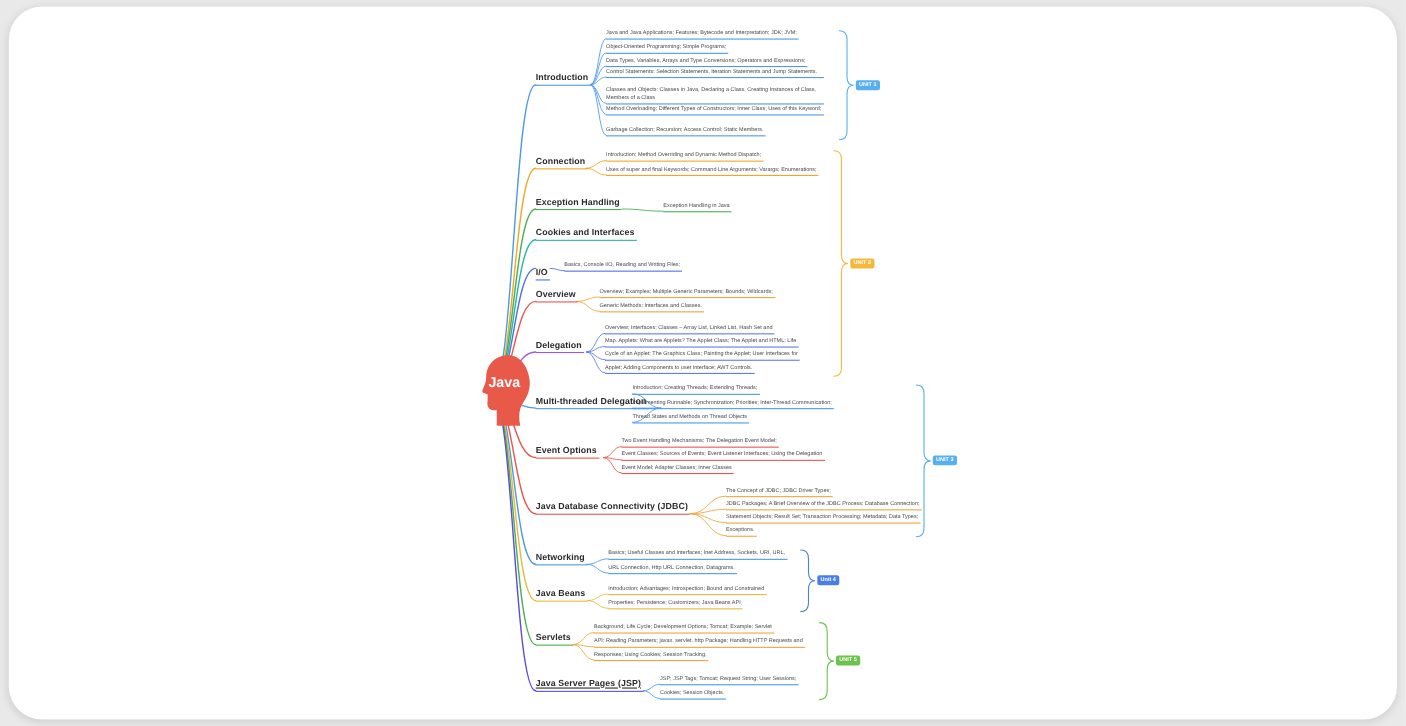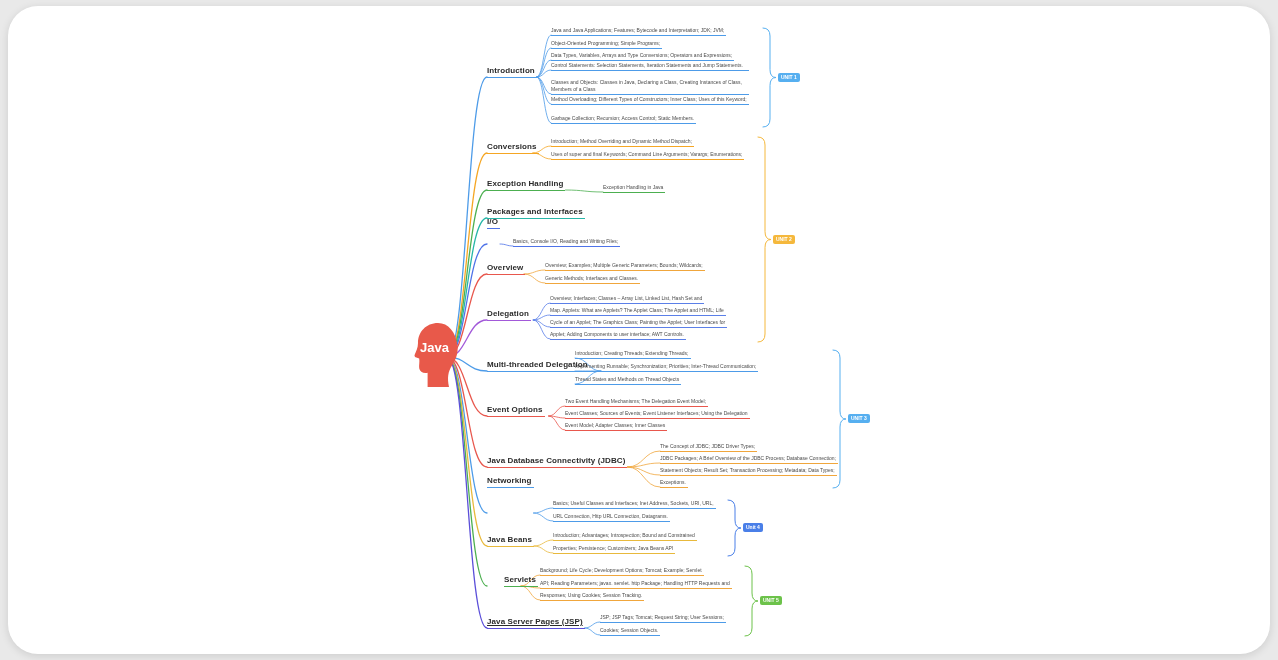--- a/index.html
+++ b/index.html
@@ -37,21 +37,21 @@
     padding:0 2px 1px 0;
     border-bottom:1px solid #888;
   }
   .unit-badge{
     position:absolute;
     font-size:5px;font-weight:700;color:#ffffff;
     padding:2px 3px;border-radius:2px;
     white-space:nowrap;line-height:1;
   }
   .center-node{
-    position:absolute;left:414px;top:322px;width:46px;height:66px;text-decoration:underline;
+    position:absolute;left:438px;top:322px;width:46px;height:66px;text-decoration:underline;
   }
   .center-node svg{position:absolute;left:0;top:0;}
   .center-label{
     position:absolute;left:6px;top:18px;
     font-size:13px;font-weight:700;color:#ffffff;
   }
 </style>
 </head>
 <body style="background: rgb(233, 233, 233);">
 
@@ -116,27 +116,27 @@
     </svg>
   <div id="nodes">
       <div class="topic" style="left: 487px; top: 66px; border-bottom-color: rgb(77, 155, 232);">Introduction</div>
       <div class="child" style="left: 551px; top: 27px; white-space: nowrap; border-bottom-color: rgb(77, 155, 232);">Java and Java Applications; Features; Bytecode and Interpretation; JDK; JVM;</div>
       <div class="child" style="left: 551px; top: 40px; white-space: nowrap; border-bottom-color: rgb(77, 155, 232);">Object-Oriented Programming; Simple Programs;</div>
       <div class="child" style="left: 551px; top: 52px; white-space: nowrap; border-bottom-color: rgb(77, 155, 232);">Data Types, Variables, Arrays and Type Conversions; Operators and Expressions;</div>
       <div class="child" style="left: 551px; top: 62px; width: 196px; border-bottom-color: rgb(77, 155, 232);">Control Statements: Selection Statements, Iteration Statements and Jump Statements.</div>
       <div class="child" style="left: 551px; top: 79px; width: 196px; border-bottom-color: rgb(77, 155, 232);">Classes and Objects: Classes in Java, Declaring a Class, Creating Instances of Class, Members of a Class</div>
       <div class="child" style="left: 551px; top: 96px; width: 196px; border-bottom-color: rgb(77, 155, 232);">Method Overloading; Different Types of Constructors; Inner Class; Uses of this Keyword;</div>
       <div class="child" style="left: 551px; top: 115px; white-space: nowrap; border-bottom-color: rgb(77, 155, 232);">Garbage Collection; Recursion; Access Control; Static Members.</div>
-      <div class="topic" style="left: 487px; top: 142px; border-bottom-color: rgb(245, 166, 35);">Conversions</div>
+      <div class="topic" style="left: 487px; top: 142px; border-bottom-color: rgb(245, 166, 35);">Connection</div>
       <div class="child" style="left: 551px; top: 138px; white-space: nowrap; border-bottom-color: rgb(245, 166, 35);">Introduction; Method Overriding and Dynamic Method Dispatch;</div>
       <div class="child" style="left: 551px; top: 151px; white-space: nowrap; border-bottom-color: rgb(245, 166, 35);">Uses of super and final Keywords; Command Line Arguments; Varargs; Enumerations;</div>
       <div class="topic" style="left: 487px; top: 179px; border-bottom-color: rgb(76, 175, 80);">Exception Handling</div>
       <div class="child" style="left: 603px; top: 184px; white-space: nowrap; border-bottom-color: rgb(76, 175, 80);">Exception Handling in Java</div>
-      <div class="topic" style="left: 487px; top: 207px; border-bottom-color: rgb(38, 182, 168);">Packages and Interfaces</div>
-      <div class="topic" style="left: 487px; top: 217px; border-bottom-color: rgb(78, 114, 232);">I/O</div>
+      <div class="topic" style="left: 487px; top: 207px; border-bottom-color: rgb(38, 182, 168);">Cookies and Interfaces</div>
+      <div class="topic" style="left: 487px; top: 243px; border-bottom-color: rgb(78, 114, 232);">I/O</div>
       <div class="child" style="left: 513px; top: 238px; white-space: nowrap; border-bottom-color: rgb(78, 114, 232);">Basics, Console I/O, Reading and Writing Files;</div>
       <div class="topic" style="left: 487px; top: 263px; border-bottom-color: rgb(232, 87, 77);">Overview</div>
       <div class="child" style="left: 545px; top: 262px; white-space: nowrap; border-bottom-color: rgb(240, 166, 60);">Overview; Examples; Multiple Generic Parameters; Bounds; Wildcards;</div>
       <div class="child" style="left: 545px; top: 275px; white-space: nowrap; border-bottom-color: rgb(240, 166, 60);">Generic Methods; Interfaces and Classes.</div>
       <div class="topic" style="left: 487px; top: 309px; border-bottom-color: rgb(162, 89, 217);">Delegation</div>
       <div class="child" style="left: 550px; top: 295px; white-space: nowrap; border-bottom-color: rgb(91, 127, 232);">Overview; Interfaces; Classes – Array List, Linked List, Hash Set and</div>
       <div class="child" style="left: 550px; top: 307px; white-space: nowrap; border-bottom-color: rgb(91, 127, 232);">Map. Applets: What are Applets? The Applet Class; The Applet and HTML; Life</div>
       <div class="child" style="left: 550px; top: 319px; white-space: nowrap; border-bottom-color: rgb(91, 127, 232);">Cycle of an Applet; The Graphics Class; Painting the Applet; User Interfaces for</div>
       <div class="child" style="left: 550px; top: 331px; white-space: nowrap; border-bottom-color: rgb(91, 127, 232);">Applet; Adding Components to user interface; AWT Controls.</div>
       <div class="topic" style="left: 487px; top: 360px; border-bottom-color: rgb(77, 155, 232);">Multi-threaded Delegation</div>
@@ -145,27 +145,27 @@
       <div class="child" style="left: 575px; top: 376px; white-space: nowrap; border-bottom-color: rgb(77, 155, 232);">Thread States and Methods on Thread Objects</div>
       <div class="topic" style="left: 487px; top: 405px; border-bottom-color: rgb(232, 87, 77);">Event Options</div>
       <div class="child" style="left: 565px; top: 398px; white-space: nowrap; border-bottom-color: rgb(232, 87, 77);">Two Event Handling Mechanisms; The Delegation Event Model;</div>
       <div class="child" style="left: 565px; top: 410px; white-space: nowrap; border-bottom-color: rgb(232, 87, 77);">Event Classes; Sources of Events; Event Listener Interfaces; Using the Delegation</div>
       <div class="child" style="left: 565px; top: 422px; white-space: nowrap; border-bottom-color: rgb(232, 87, 77);">Event Model; Adapter Classes; Inner Classes</div>
       <div class="topic" style="left: 487px; top: 456px; border-bottom-color: rgb(232, 87, 77);">Java Database Connectivity (JDBC)</div>
       <div class="child" style="left: 660px; top: 443px; white-space: nowrap; border-bottom-color: rgb(240, 166, 60);">The Concept of JDBC; JDBC Driver Types;</div>
       <div class="child" style="left: 660px; top: 455px; white-space: nowrap; border-bottom-color: rgb(240, 166, 60);">JDBC Packages; A Brief Overview of the JDBC Process; Database Connection;</div>
       <div class="child" style="left: 660px; top: 467px; white-space: nowrap; border-bottom-color: rgb(240, 166, 60);">Statement Objects; Result Set; Transaction Processing; Metadata; Data Types;</div>
       <div class="child" style="left: 660px; top: 479px; white-space: nowrap; border-bottom-color: rgb(240, 166, 60);">Exceptions.</div>
-      <div class="topic" style="left: 487px; top: 476px; border-bottom-color: rgb(77, 155, 232);">Networking</div>
+      <div class="topic" style="left: 487px; top: 502px; border-bottom-color: rgb(77, 155, 232);">Networking</div>
       <div class="child" style="left: 553px; top: 500px; white-space: nowrap; border-bottom-color: rgb(77, 155, 232);">Basics; Useful Classes and Interfaces; Inet Address, Sockets, URI, URL,</div>
       <div class="child" style="left: 553px; top: 513px; white-space: nowrap; border-bottom-color: rgb(77, 155, 232);">URL Connection, Http URL Connection, Datagrams.</div>
       <div class="topic" style="left: 487px; top: 535px; border-bottom-color: rgb(232, 185, 60);">Java Beans</div>
       <div class="child" style="left: 553px; top: 532px; white-space: nowrap; border-bottom-color: rgb(232, 185, 60);">Introduction; Advantages; Introspection; Bound and Constrained</div>
       <div class="child" style="left: 553px; top: 545px; white-space: nowrap; border-bottom-color: rgb(232, 185, 60);">Properties; Persistence; Customizers; Java Beans API</div>
-      <div class="topic" style="left: 504px; top: 575px; border-bottom-color: rgb(76, 175, 80);">Servlets</div>
+      <div class="topic" style="left: 487px; top: 575px; border-bottom-color: rgb(76, 175, 80);">Servlets</div>
       <div class="child" style="left: 540px; top: 567px; white-space: nowrap; border-bottom-color: rgb(240, 166, 60);">Background; Life Cycle; Development Options; Tomcat; Example; Servlet</div>
       <div class="child" style="left: 540px; top: 580px; white-space: nowrap; border-bottom-color: rgb(240, 166, 60);">API; Reading Parameters; javax. servlet. http Package; Handling HTTP Requests and</div>
       <div class="child" style="left: 540px; top: 592px; white-space: nowrap; border-bottom-color: rgb(240, 166, 60);">Responses; Using Cookies; Session Tracking.</div>
       <div class="topic" style="left: 487px; top: 617px; border-bottom-color: rgb(91, 79, 217); text-decoration: underline;">Java Server Pages (JSP)</div>
       <div class="child" style="left: 600px; top: 614px; white-space: nowrap; border-bottom-color: rgb(77, 155, 232);">JSP; JSP Tags; Tomcat; Request String; User Sessions;</div>
       <div class="child" style="left: 600px; top: 627px; white-space: nowrap; border-bottom-color: rgb(77, 155, 232);">Cookies; Session Objects.</div>
       <div class="unit-badge" style="left: 778px; top: 72.5px; background: rgb(86, 175, 240);">UNIT 1</div>
       <div class="unit-badge" style="left: 773px; top: 234.5px; background: rgb(245, 184, 60);">UNIT 2</div>
       <div class="unit-badge" style="left: 848px; top: 414px; background: rgb(86, 175, 240);">UNIT 3</div>
       <div class="unit-badge" style="left: 743px; top: 523px; background: rgb(74, 127, 232);">Unit 4</div>

